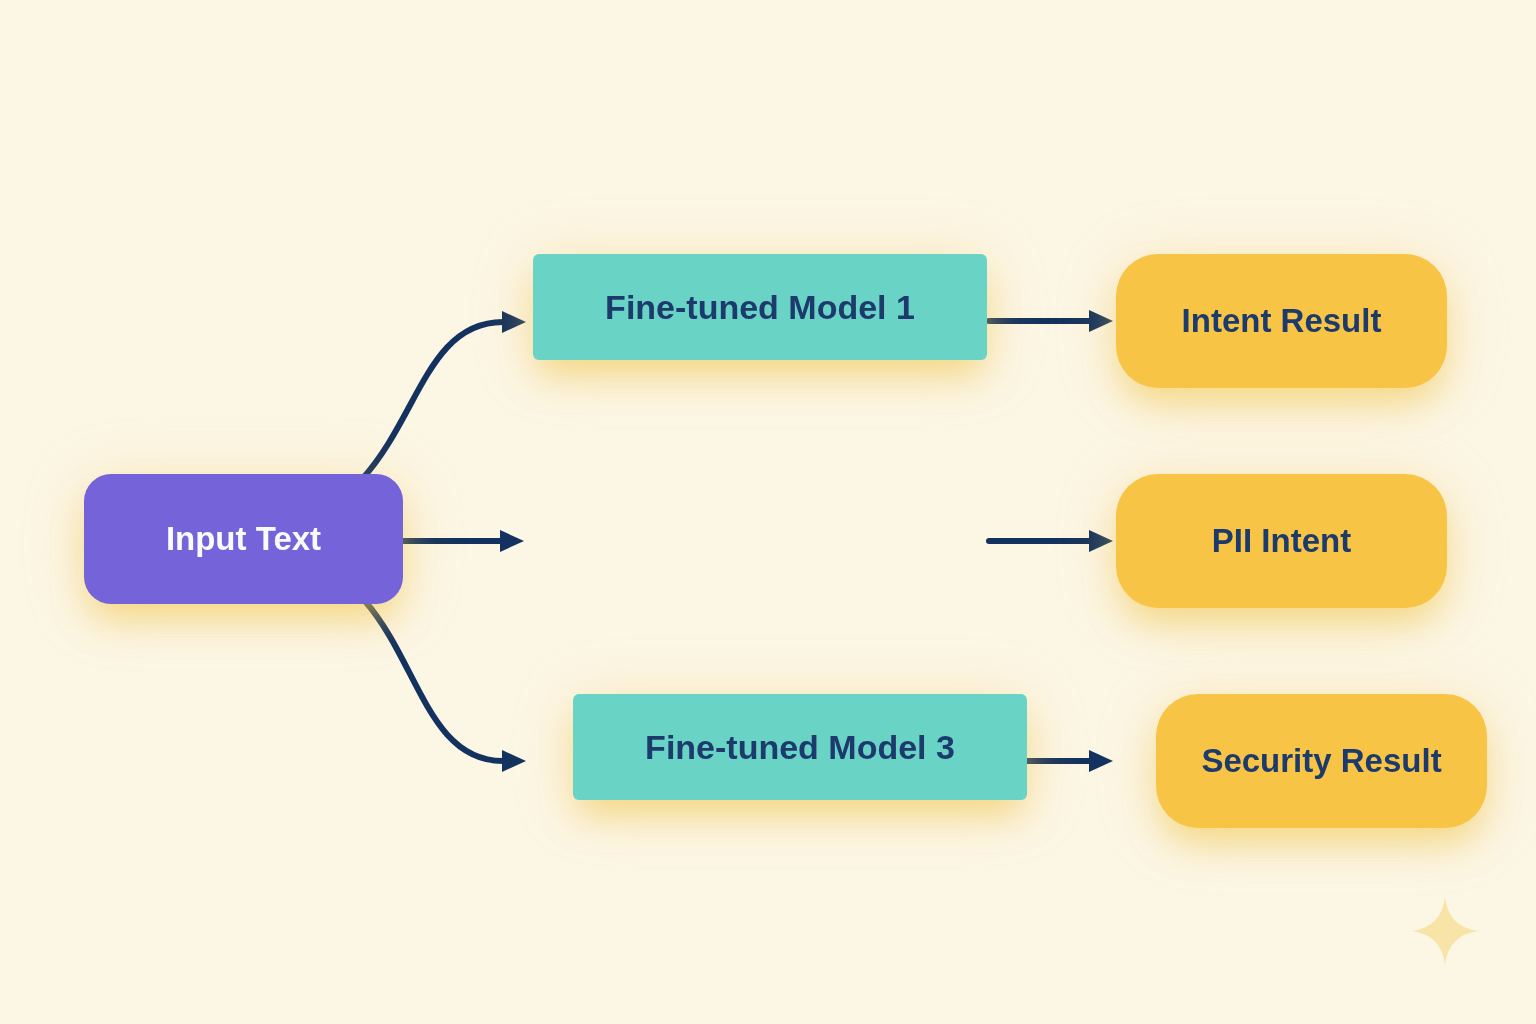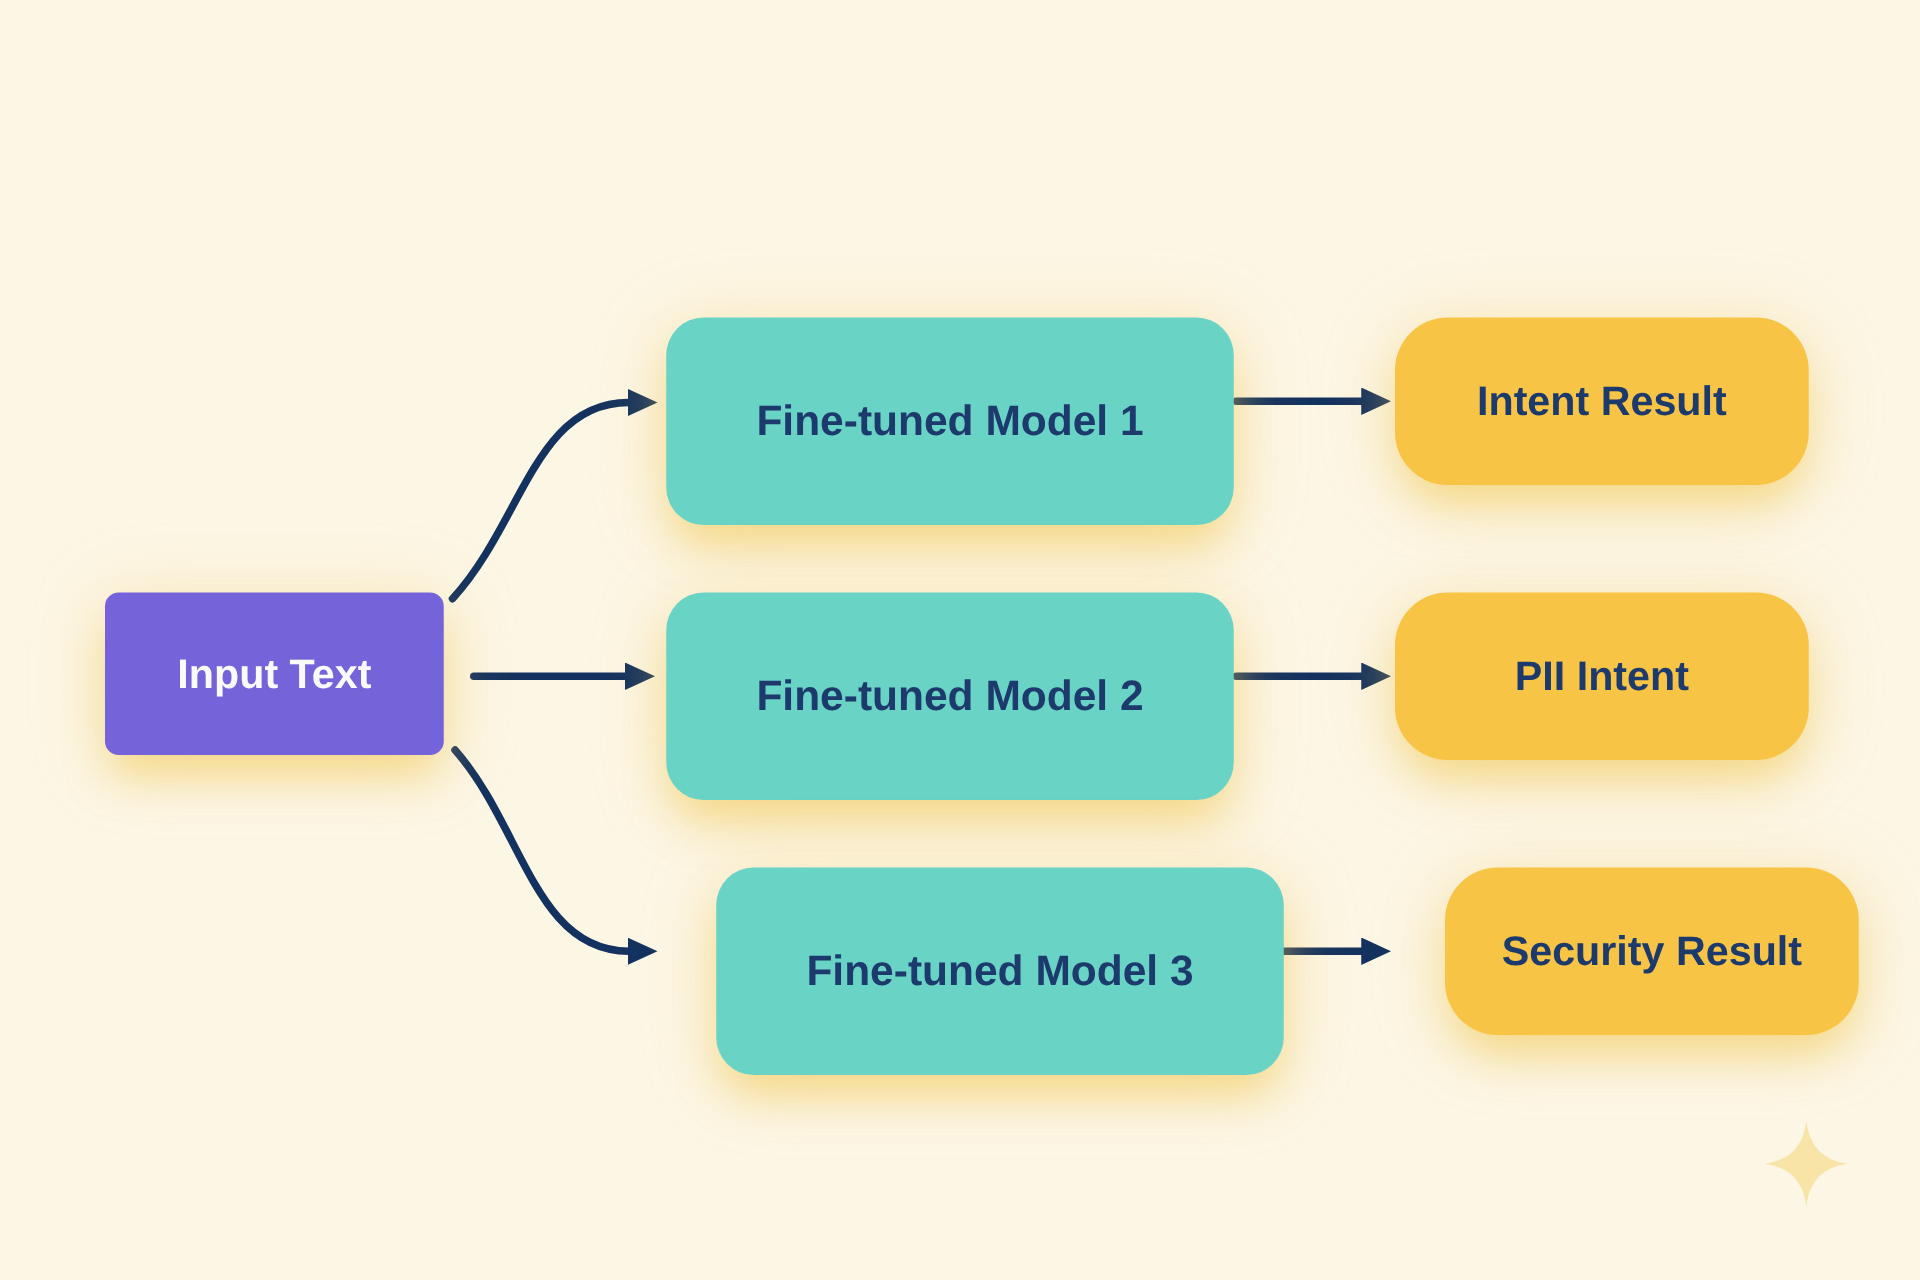--- a/index.html
+++ b/index.html
@@ -20,32 +20,32 @@
     align-items: center;
     justify-content: center;
     text-align: center;
     font-weight: 700;
     box-shadow: 0 20px 34px -6px rgba(241, 198, 78, 0.55),
                 0 6px 60px rgba(241, 198, 78, 0.28);
   }
   .node-input {
     left: 84px;
     top: 474px;
-    width: 271px;
+    width: 319px;
     height: 130px;
-    border-radius: 11px;
+    border-radius: 27px;
     background: var(--input-node, #7463d9);
     color: var(--input-text, #faf9fc);
     font-size: 33px;
   }
   .node-model {
     left: 533px;
     width: 454px;
-    height: 166px;
-    border-radius: 30px;
+    height: 106px;
+    border-radius: 6px;
     background: var(--model-node, #69d3c5);
     color: var(--node-text, #1d3a6d);
     font-size: 34px;
   }
   .node-result {
     left: 1116px;
     width: 331px;
     height: 134px;
     border-radius: 42px;
     background: var(--result-node, #f8c445);
@@ -98,23 +98,20 @@
     <path class="edge" d="M 989 761 L 1090 761" marker-end="url(#arrowhead)"></path>
   </svg>
 
   <div class="node node-input">
     <span>Input Text</span>
   </div>
 
   <div class="node node-model row-1">
     <span>Fine-tuned Model 1</span>
   </div>
-  <div class="node node-model row-2">
-    <span>Fine-tuned Model 2</span>
-  </div>
   <div class="node node-model row-3">
     <span>Fine-tuned Model 3</span>
   </div>
 
   <div class="node node-result row-1">
     <span>Intent Result</span>
   </div>
   <div class="node node-result row-2">
     <span>PII Intent</span>
   </div>

